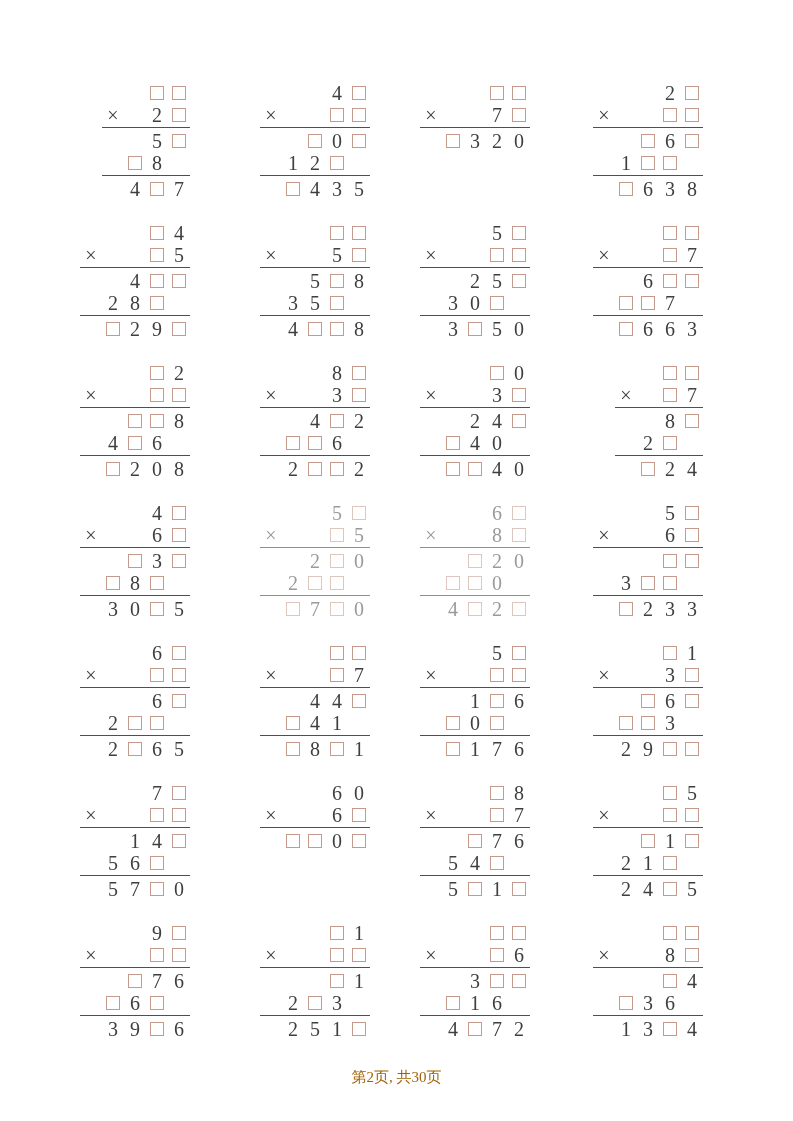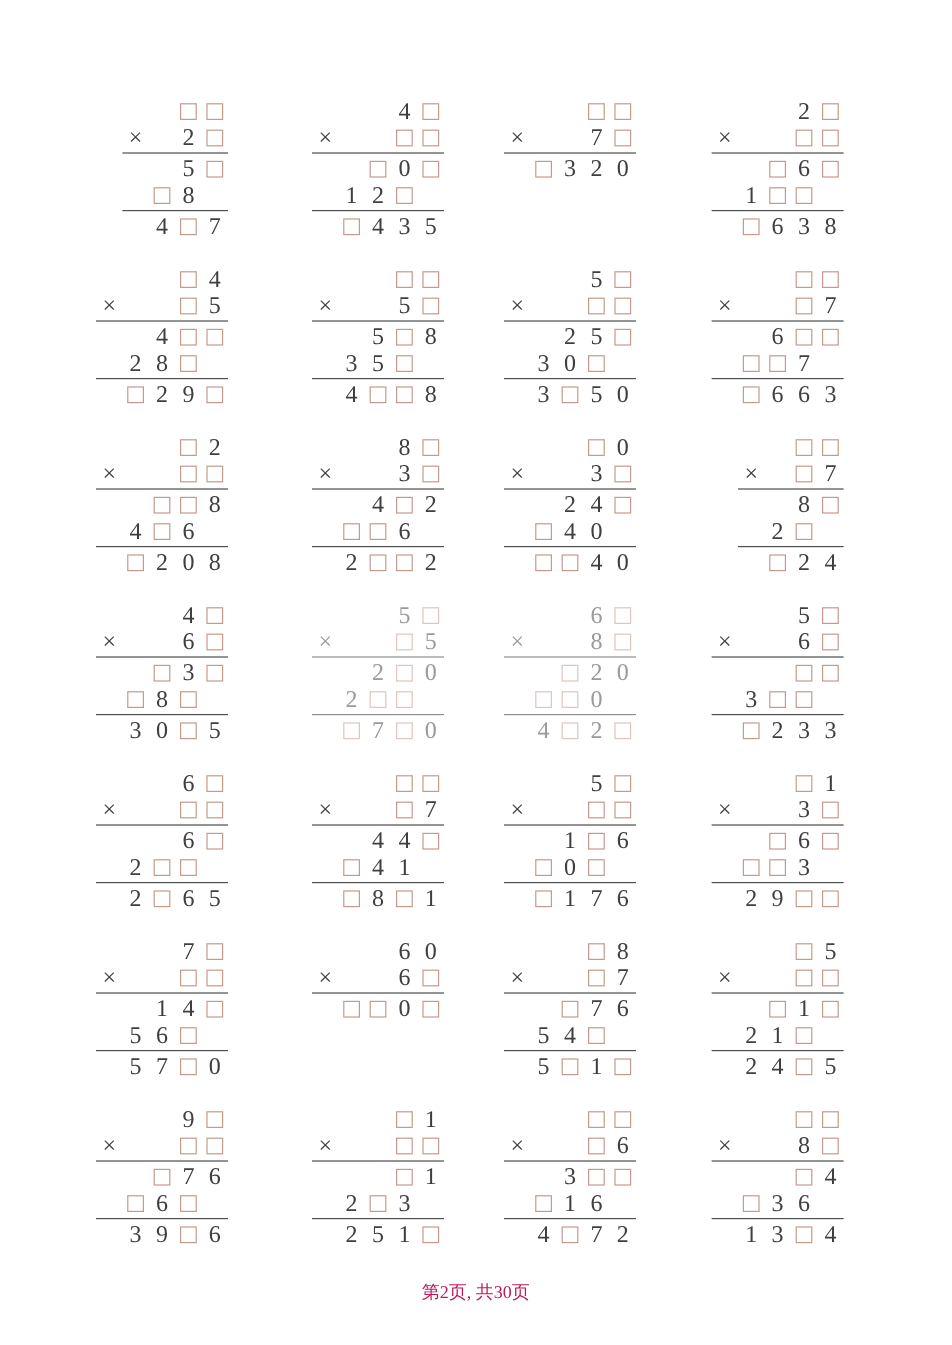--- a/index.html
+++ b/index.html
@@ -40,21 +40,21 @@
     background:var(--bg);
     box-sizing:border-box;
   }
   .faded .box{border-color:var(--faded-box);}
   .rule{border-top:1.6px solid var(--rule);margin:1px 0 2px;}
   .faded .rule{border-color:var(--faded-rule);}
   .times{color:inherit;}
   .footer{
     position:absolute;left:0;right:0;top:1068px;
     text-align:center;
-    font-size:15px;color:#be185d;
+    font-size:15px;color:#a16207;
     font-family:"Liberation Serif", serif;
   }
 </style>
 </head>
 <body>
 
 <div class="page">
   <div class="grid">
       <div class="problem" style="width: 88px;">
         <div class="line">

